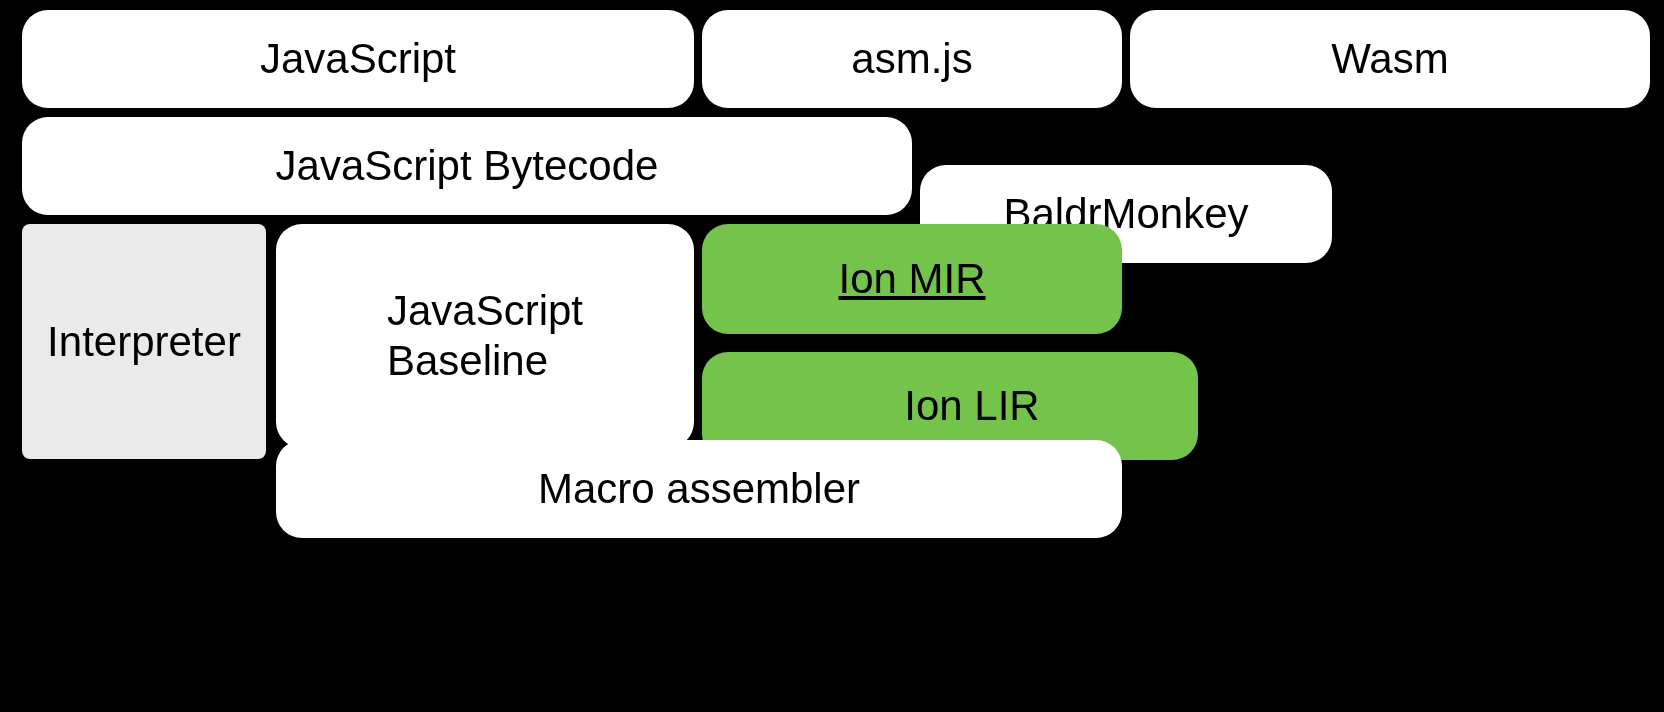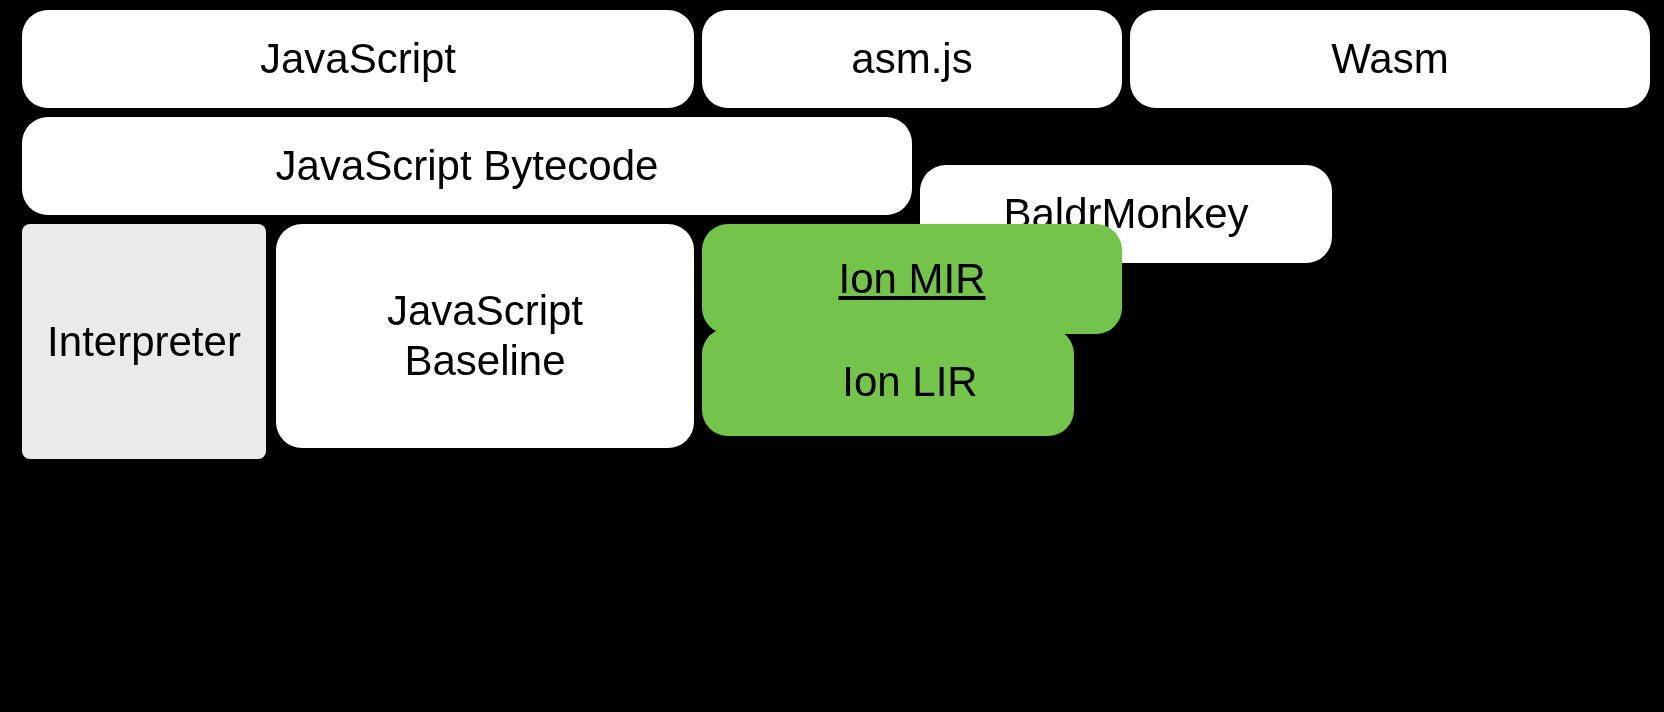--- a/index.html
+++ b/index.html
@@ -14,21 +14,20 @@
     background: #000000;
     overflow: hidden;
     font-family: "Liberation Sans", sans-serif;
   }
   .node {
     position: absolute;
     box-sizing: border-box;
     display: flex;
     align-items: center;
     justify-content: center;
-    text-align: center;
     border-radius: 26px;
     color: #000000;
     font-size: 42px;
     font-weight: 400;
     line-height: 1.18;
     letter-spacing: 0px;
     white-space: pre-line;
     user-select: none;
   }
   .fill-white { background: #FFFFFF; }
@@ -67,19 +66,22 @@
 
   <div class="node fill-white" style="left:276px; top:224px; width:418px; height:224px;">
     <span>JavaScript
 Baseline</span>
   </div>
 
   <div class="node fill-green" style="left:702px; top:224px; width:420px; height:110px;text-decoration:underline;">
     <span>Ion MIR</span>
   </div>
 
-  <div class="node fill-green" style="left:702px; top:328px; width:372px; height:108px;padding-left:44px;">
+  <div class="node fill-green" style="left:702px; top:352px; width:496px; height:108px;padding-left:44px;">
     <span>Ion LIR</span>
   </div>
 
+  <div class="node fill-white" style="left:276px; top:440px; width:846px; height:98px;">
+    <span>Macro assembler</span>
+  </div>
 
 
 </div>
 
 </body></html>

